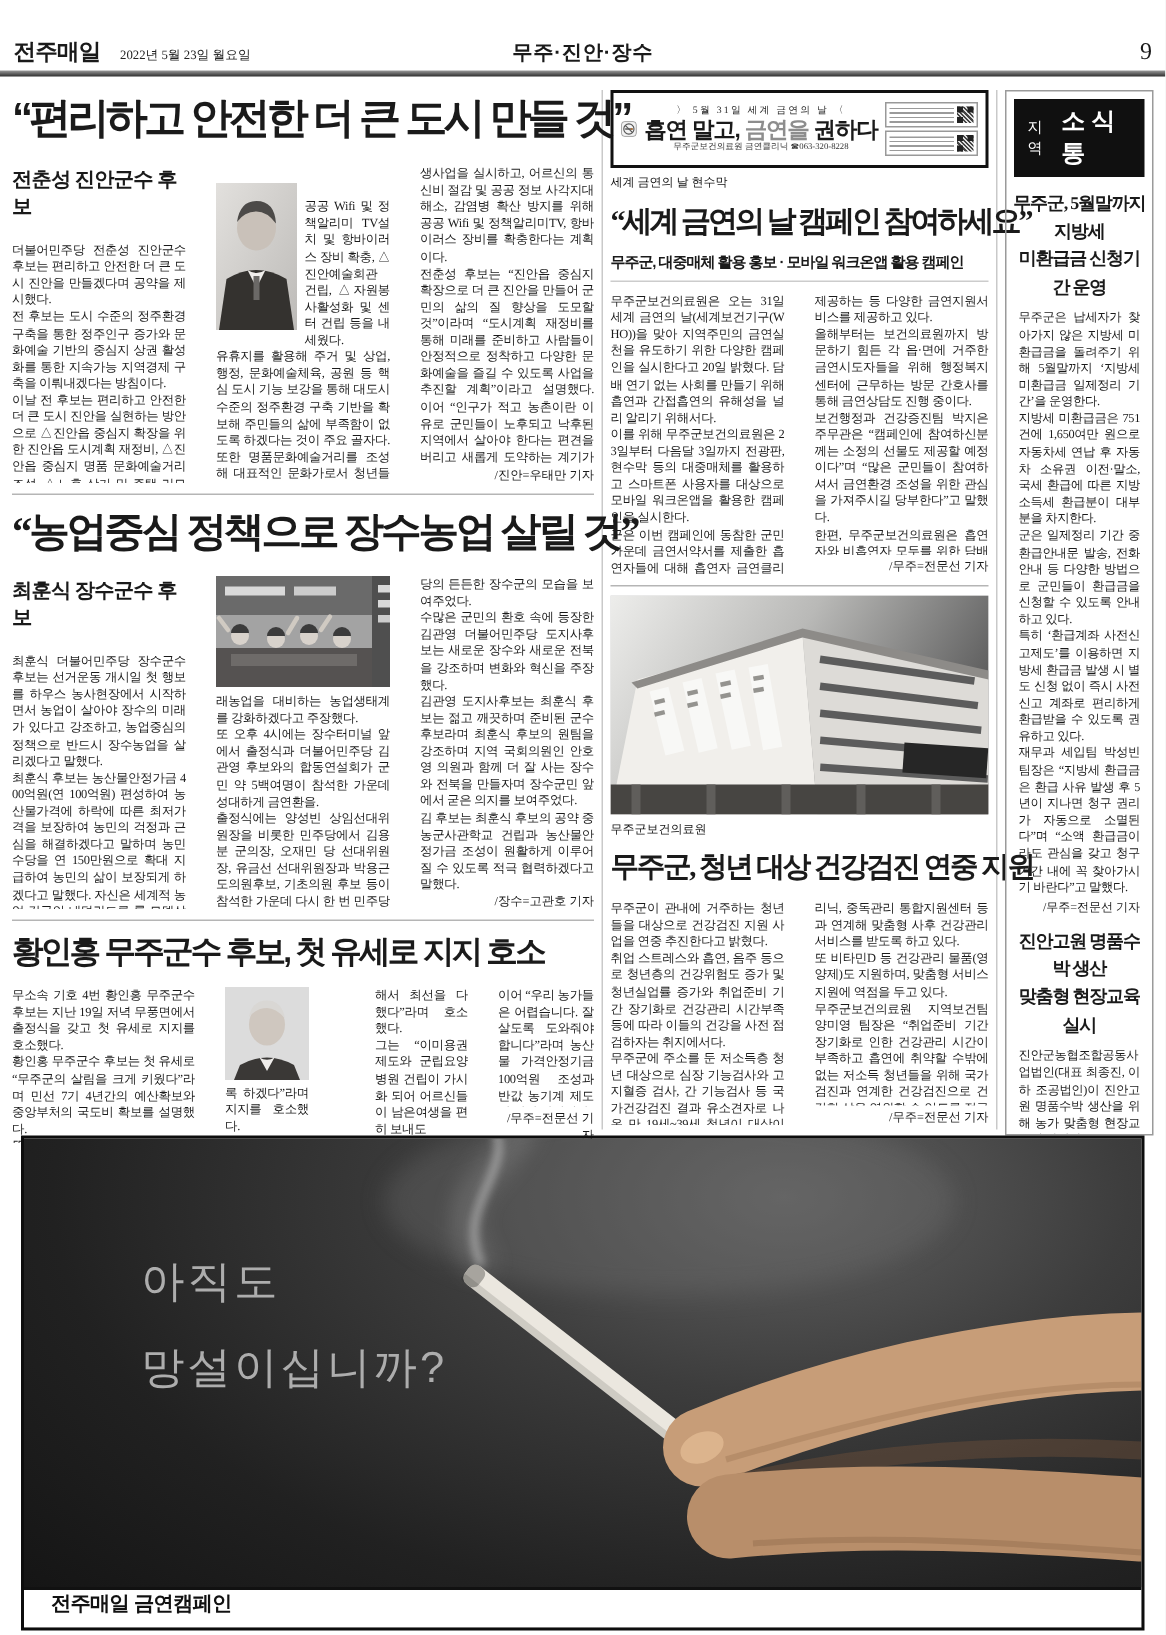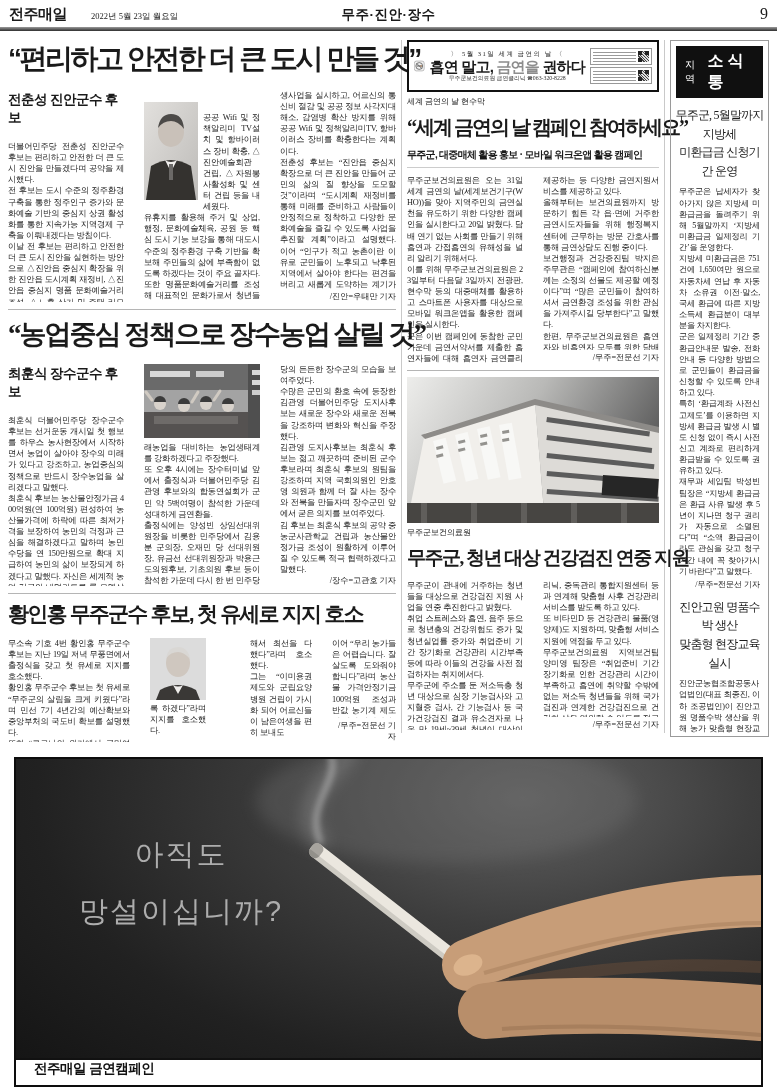--- a/index.html
+++ b/index.html
@@ -1,20 +1,20 @@
 <!DOCTYPE html>
 <html><head>
 <meta charset="utf-8">
 <style>
   html,body{margin:0;padding:0;background:#f2f2f2;}
   .page{position:relative;width:777px;height:1090px;background:#fff;margin:0 auto;overflow:hidden;
         font-family:"Liberation Serif",serif;color:#1a1a1a;}
   
   .masthead{display:flex;align-items:baseline;padding:5px 9px 3px;}
-  .mh-left{display:flex;align-items:baseline;gap:24px;width:290px;}
+  .mh-left{display:flex;align-items:baseline;gap:13px;width:290px;margin-top:20px;}
   .paper-name{font-family:"Liberation Sans",sans-serif;font-weight:900;font-size:15px;letter-spacing:-0.5px;}
   .mh-date{font-size:8.5px;color:#222;}
   .mh-section{flex:1;text-align:center;font-family:"Liberation Sans",sans-serif;font-weight:800;font-size:13.5px;letter-spacing:0.5px;}
   .mh-page{width:290px;text-align:right;font-size:16px;}
   .masthead-rule{height:4px;background:linear-gradient(to bottom,#9a9a9a,#2e2e2e);}
   
   .content{display:flex;padding:9px 8px 4px;height:706px;box-sizing:border-box;}
   .col-left{width:388px;padding-right:5px;border-right:1px solid #c9c9c9;}
   .col-mid{width:252px;padding:0 5px;border-right:1px solid #c9c9c9;}
   .col-side{flex:1;padding-left:5px;}
@@ -49,29 +49,29 @@
   .caption{font-size:8px;margin:4px 0 7px;color:#111;}
   .h2-mid{font-size:20px;font-weight:800;text-align:center;letter-spacing:-2px;margin:5px 0 7px;white-space:nowrap;}
   .subhead{font-family:"Liberation Sans",sans-serif;font-weight:800;font-size:10px;letter-spacing:-0.7px;
            margin:0 0 7px;padding-bottom:5px;border-bottom:1px solid #ccc;white-space:nowrap;}
   .h2-mid2{font-size:19px;font-weight:800;text-align:center;letter-spacing:-1.5px;margin:7px 0 9px;white-space:nowrap;}
   
   .side-box{border:1px solid #9a9a9a;height:697px;box-sizing:border-box;overflow:hidden;padding-bottom:18px;}
   .side-head{background:#101010;color:#fff;display:flex;align-items:center;gap:7px;margin:5px;padding:5px 9px;}
   .side-head .small{font-size:10px;}
   .side-head .big{font-family:"Liberation Sans",sans-serif;font-size:16px;font-weight:800;letter-spacing:4px;}
-  .side-title{font-size:12px;font-weight:400;text-align:center;line-height:1.55;margin:8px 4px 6px;white-space:pre-line;letter-spacing:-0.8px;}
+  .side-title{font-size:12px;font-weight:700;text-align:center;line-height:1.55;margin:8px 4px 6px;white-space:pre-line;letter-spacing:-0.8px;}
   .side-body{font-size:8.2px;line-height:1.36;text-align:justify;padding:0 8px;white-space:pre-line;word-break:break-all;letter-spacing:-0.2px;}
   .side-reporter{font-size:8px;text-align:right;padding:2px 8px 0;}
   
   .ad{position:absolute;left:14px;right:14px;top:757px;height:326px;border:2px solid #0d0d0d;overflow:hidden;
       background:radial-gradient(ellipse at 68% 12%,#616161 0%,#3d3d3d 32%,#212121 68%,#131313 100%);}
   .ad-svg{position:absolute;left:0;top:0;}
-  .ad-slogan{position:absolute;left:63px;top:76px;color:#adadad;font-family:"Liberation Sans",sans-serif;
-             font-weight:400;letter-spacing:2px;text-align:center;}
+  .ad-slogan{position:absolute;left:78px;top:76px;color:#adadad;font-family:"Liberation Sans",sans-serif;
+             font-weight:400;letter-spacing:2px;}
   .ad-line1{font-size:29px;margin-bottom:17px;}
   .ad-line2{font-size:29px;}
   .ad-footer{position:absolute;left:0;right:0;bottom:0;height:25px;background:#fff;border-top:2px solid #111;
              display:flex;align-items:flex-start;padding-left:18px;
              font-family:"Liberation Sans",sans-serif;font-weight:900;font-size:13.5px;color:#111;letter-spacing:-0.5px;}
 </style>
 </head>
 <body>
 
 <div class="page">

